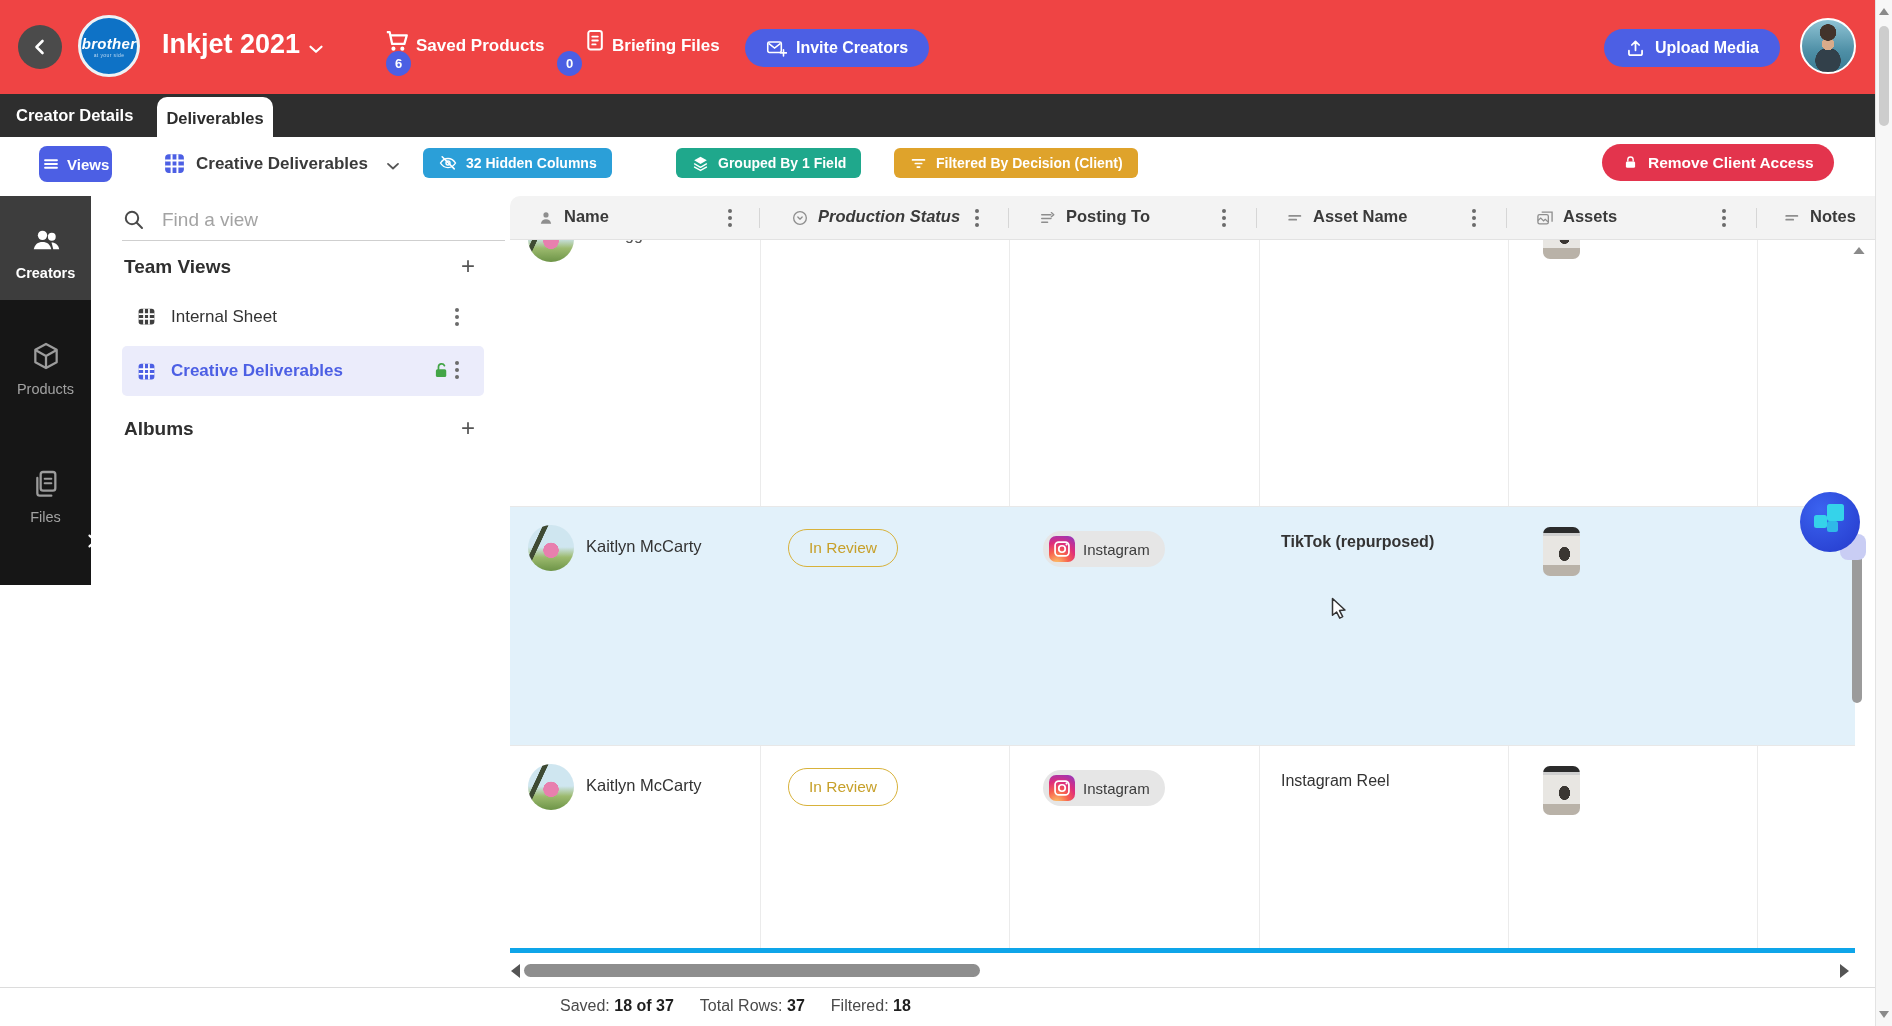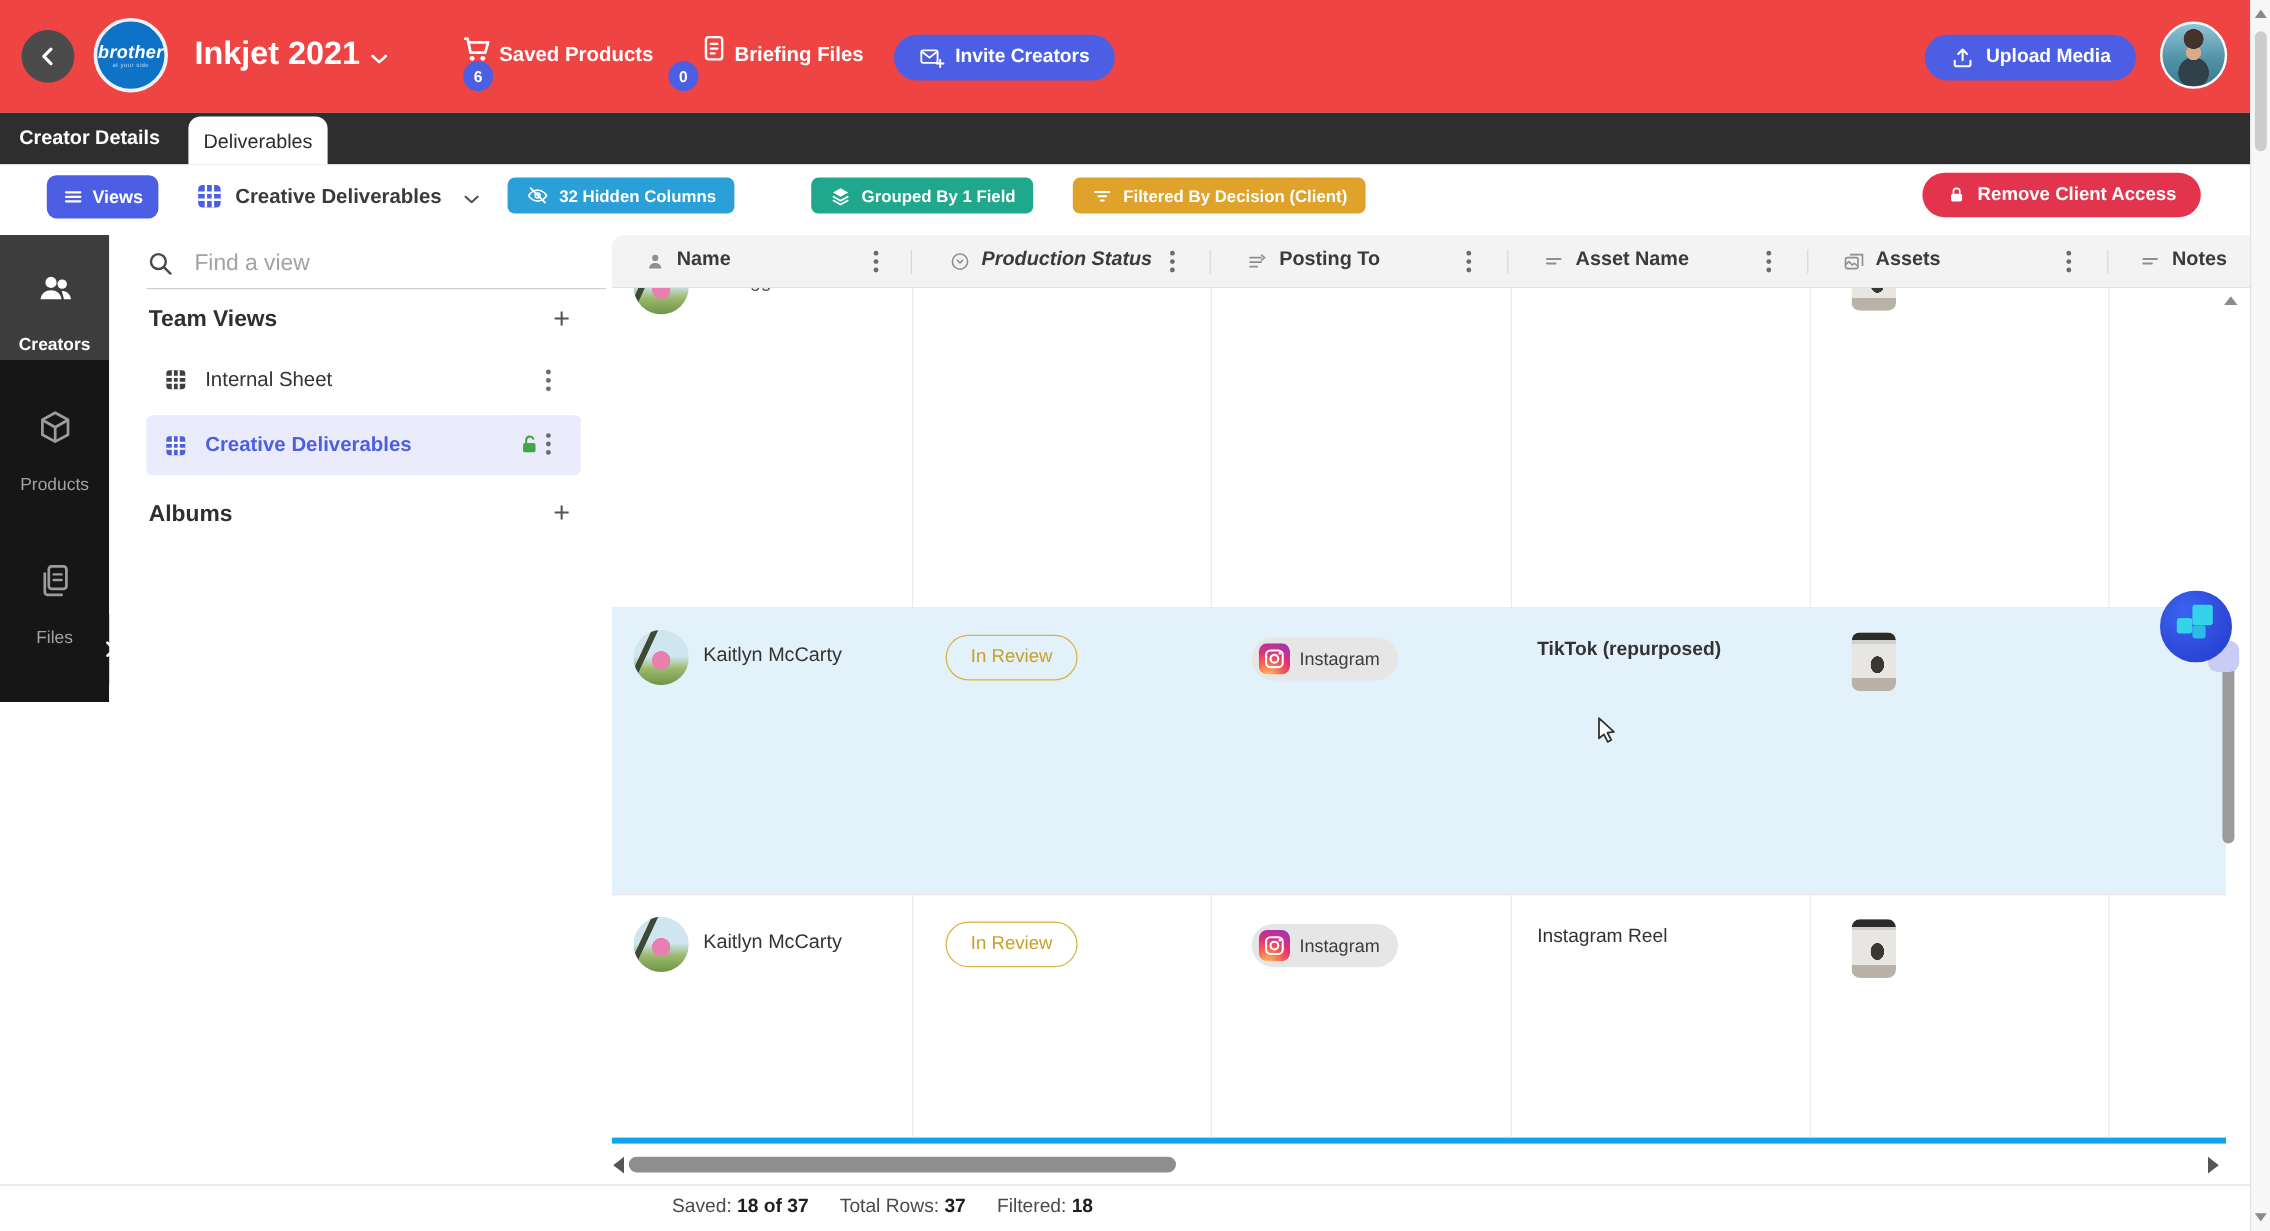--- a/index.html
+++ b/index.html
@@ -30,44 +30,44 @@
         radial-gradient(circle at 50% 24%, #42332b 0 17%, rgba(0,0,0,0) 18%),
         radial-gradient(circle at 50% 46%, #d9ab8a 0 16%, rgba(0,0,0,0) 17%),
         radial-gradient(circle at 50% 78%, #32404a 0 26%, rgba(0,0,0,0) 27%),
         linear-gradient(180deg,#8fc3d4 0%,#4e8fa6 60%,#3a7b93 100%);}
 
   
   .tabbar{position:absolute;left:0;top:94px;width:1875px;height:43px;background:#2e2e2e;}
   .tab-inactive{position:absolute;left:16px;top:0;height:43px;line-height:43px;color:#fff;
                 font-weight:700;font-size:16.5px;cursor:pointer;}
   .tab-active{position:absolute;left:157px;top:3px;width:116px;height:40px;background:#fff;
-              border-radius:10px 10px 0 0;color:#2c2c2c;font-weight:400;font-size:16.5px;
+              border-radius:10px 10px 0 0;color:#2c2c2c;font-weight:700;font-size:16.5px;
               text-align:center;line-height:42px;cursor:pointer;}
 
   
   .toolbar{position:absolute;left:0;top:137px;width:1875px;height:59px;background:#fff;}
   .views-btn{position:absolute;left:39px;top:9px;height:36px;border-radius:8px;background:#4c5fe4;
-             color:#fff;display:flex;align-items:center;gap:7px;padding:0 13px;
+             color:#fff;display:flex;align-items:center;gap:7px;padding:0 3px;
              font-size:15px;font-weight:700;cursor:pointer;}
   .selector-icon{position:absolute;left:162px;top:14px;}
   .selector-label{position:absolute;left:196px;top:17px;font-size:17px;font-weight:600;color:#3a3a3a;cursor:pointer;}
   .selector-chevron{position:absolute;left:383px;top:19px;color:#555;cursor:pointer;}
   .chip{position:absolute;top:11px;height:30px;border-radius:6px;color:#fff;display:flex;
         align-items:center;gap:8px;padding:0 15px;font-size:14px;font-weight:700;cursor:pointer;}
   .chip-blue{left:423px;background:#2b9fd8;}
   .chip-green{left:676px;background:#1fa88c;}
   .chip-amber{left:894px;background:#dfa32b;}
   .remove-btn{position:absolute;left:1602px;top:7px;height:37px;border-radius:19px;background:#e3344d;
               color:#fff;display:flex;align-items:center;gap:9px;padding:0 20px;
               font-size:15.5px;font-weight:700;cursor:pointer;}
 
   
   .rail{position:absolute;left:0;top:196px;width:91px;height:389px;background:#161616;overflow:visible;}
   .rail-item{position:absolute;left:0;width:91px;display:flex;flex-direction:column;
-             align-items:center;gap:24px;cursor:pointer;}
+             align-items:center;gap:9px;cursor:pointer;}
   .rail-item span{font-size:14.5px;color:#a2a2a2;}
   .rail-active{background:#3d3d3d;}
   .rail-active span{color:#fff;font-weight:600;}
   .rail-expand{position:absolute;left:73px;top:316px;width:37px;height:58px;background:#161616;
                border-radius:0 12px 12px 0;display:flex;align-items:center;justify-content:center;cursor:pointer;}
 
   
   .views-panel{position:absolute;left:91px;top:196px;width:419px;height:791px;background:#fff;}
   .search-row{position:absolute;left:31px;top:4px;width:383px;height:40px;
               border-bottom:1.5px solid #cfcfcf;display:flex;align-items:center;gap:14px;}

